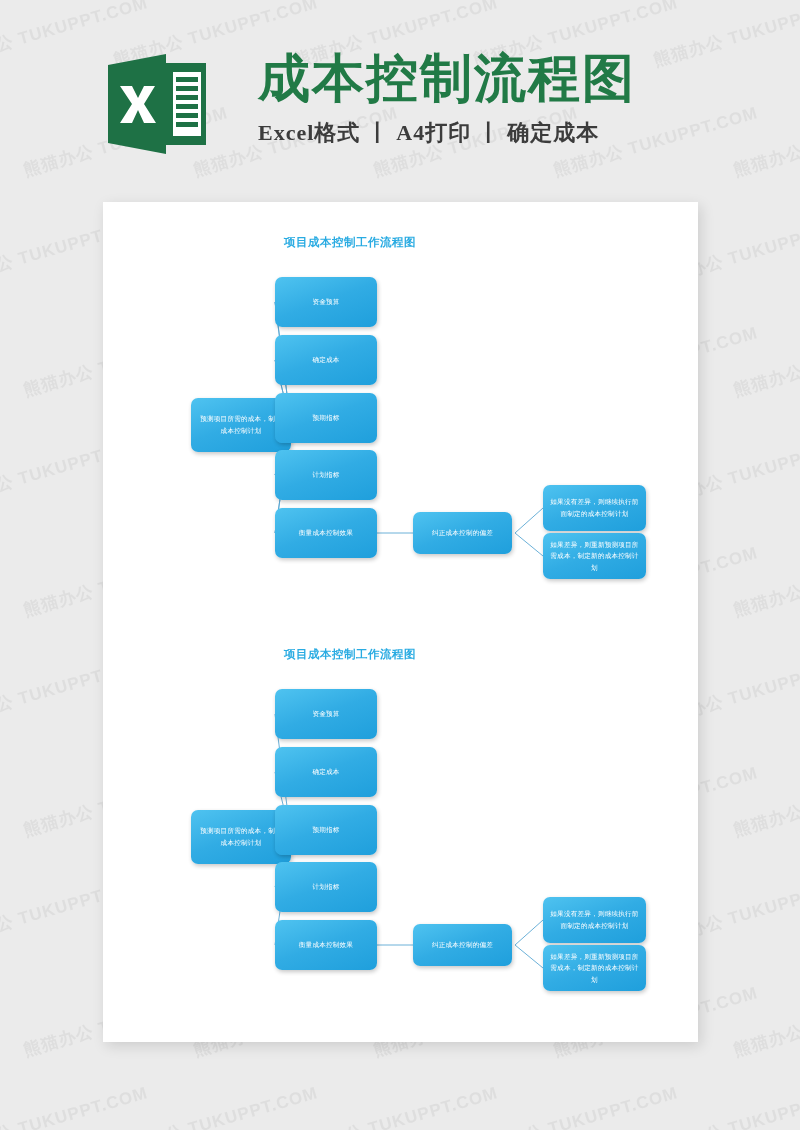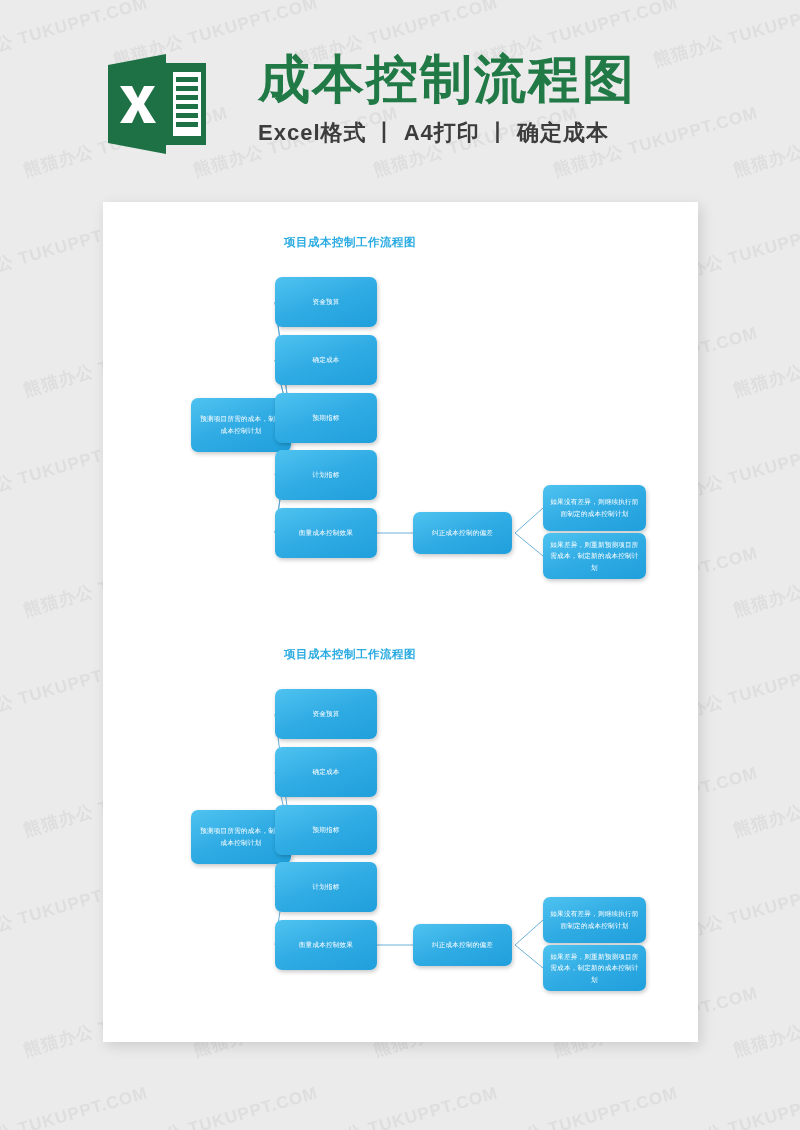--- a/index.html
+++ b/index.html
@@ -32,20 +32,21 @@
     white-space: nowrap;
     letter-spacing: 1px;
   }
 
   
   #header {
     position: absolute;
     left: 0; top: 0;
     width: 800px; height: 185px;
     z-index: 8;
+    font-family: Liberation Serif, serif;
   }
   #excel-icon {
     position: absolute;
     left: 108px; top: 53px;
     width: 98px; height: 102px;
   }
   #header-text {
     position: absolute;
     left: 258px; top: 50px;
   }

